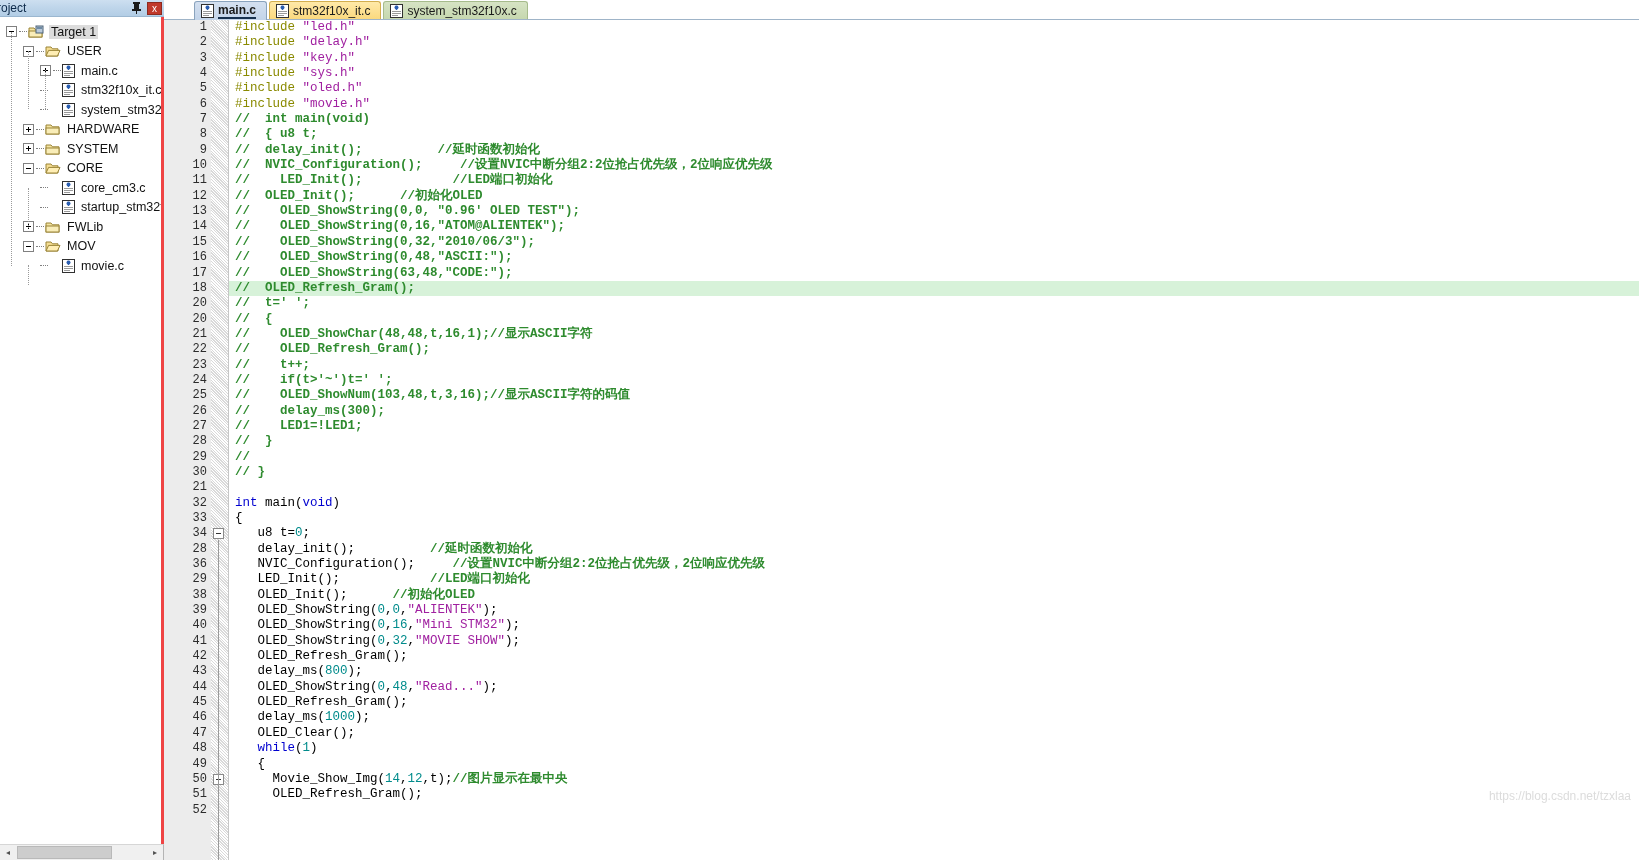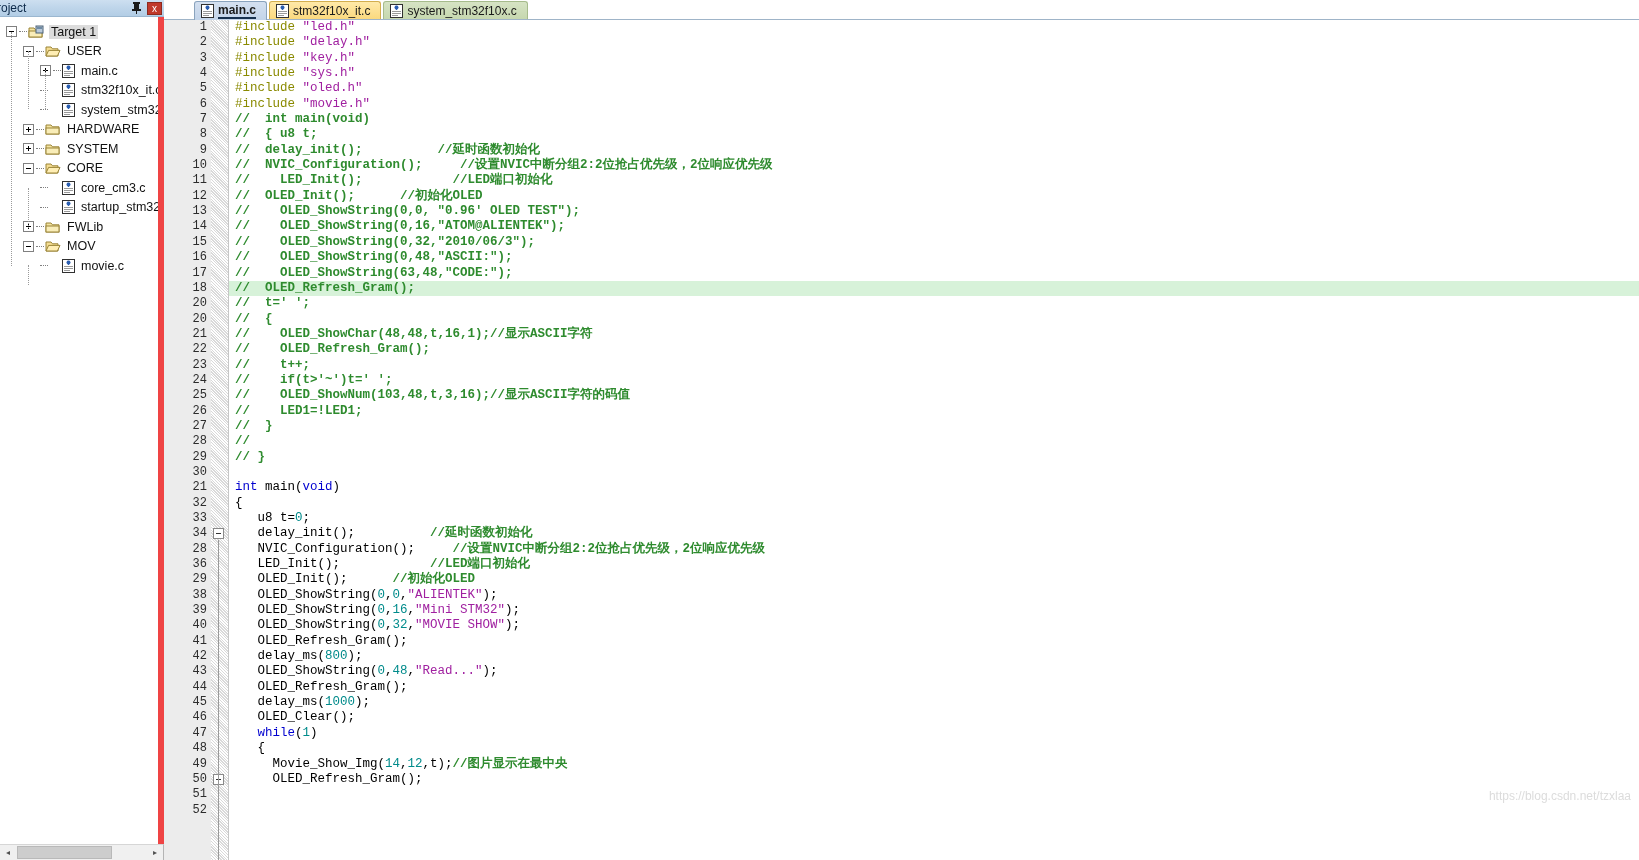--- a/index.html
+++ b/index.html
@@ -45,21 +45,21 @@
     color: #ffffff;
     font-size: 10px; line-height: 11px;
     text-align: center;
     font-family: "Liberation Sans", sans-serif;
     cursor: pointer;
   }
 
   .panel-body {
     flex: 1;
     background: #ffffff;
-    border-right: 6px solid #ef4444;
+    border-right: 3px solid #ef4444;
     position: relative;
     overflow: hidden;
     padding-top: 5px;
   }
 
   
   .tree { font-size: 12.5px; color: #111; font-family: "Liberation Sans", sans-serif; }
   .tree-row {
     height: 19.5px;
     display: flex; align-items: center;
@@ -649,20 +649,21 @@
           <div class="code-line"><span class="t-cmt">//    OLED_ShowString(0,48,"ASCII:");</span></div>
           <div class="code-line"><span class="t-cmt">//    OLED_ShowString(63,48,"CODE:");</span></div>
           <div class="code-line hl"><span class="t-cmt">//  OLED_Refresh_Gram();</span></div>
           <div class="code-line"><span class="t-cmt">//  t=' ';</span></div>
           <div class="code-line"><span class="t-cmt">//  {</span></div>
           <div class="code-line"><span class="t-cmt">//    OLED_ShowChar(48,48,t,16,1);//显示ASCII字符</span></div>
           <div class="code-line"><span class="t-cmt">//    OLED_Refresh_Gram();</span></div>
           <div class="code-line"><span class="t-cmt">//    t++;</span></div>
           <div class="code-line"><span class="t-cmt">//    if(t&gt;'~')t=' ';</span></div>
           <div class="code-line"><span class="t-cmt">//    OLED_ShowNum(103,48,t,3,16);//显示ASCII字符的码值</span></div>
+          <div class="code-line"><span class="t-cmt">//    delay_ms(300);</span></div>
           <div class="code-line"><span class="t-cmt">//    LED1=!LED1;</span></div>
           <div class="code-line"><span class="t-cmt">//  }</span></div>
           <div class="code-line"><span class="t-cmt">//</span></div>
           <div class="code-line"><span class="t-cmt">// }</span></div>
           <div class="code-line"><span class="t-plain"></span></div>
           <div class="code-line"><span class="t-kw">int</span><span class="t-plain"> main(</span><span class="t-kw">void</span><span class="t-plain">)</span></div>
           <div class="code-line"><span class="t-plain">{</span></div>
           <div class="code-line"><span class="t-plain">   u8 t=</span><span class="t-num">0</span><span class="t-plain">;</span></div>
           <div class="code-line"><span class="t-plain">   delay_init();          </span><span class="t-cmt">//延时函数初始化</span></div>
           <div class="code-line"><span class="t-plain">   NVIC_Configuration();     </span><span class="t-cmt">//设置NVIC中断分组2:2位抢占优先级，2位响应优先级</span></div>

